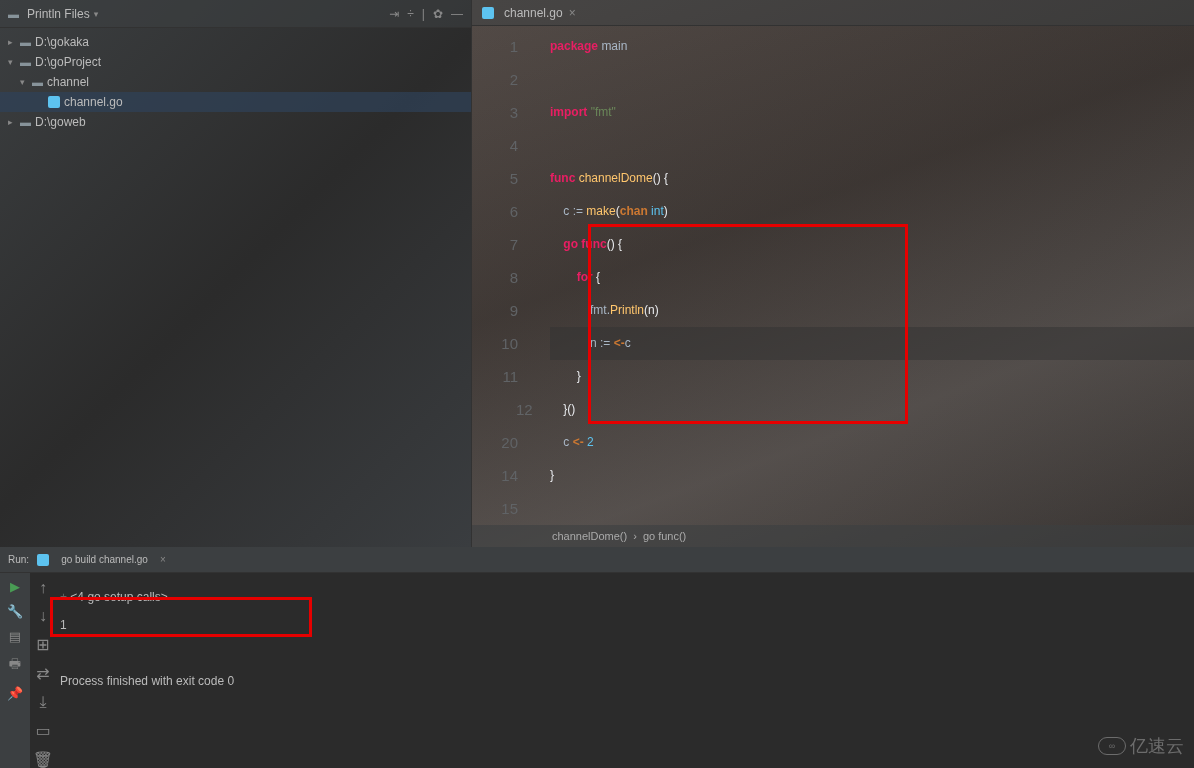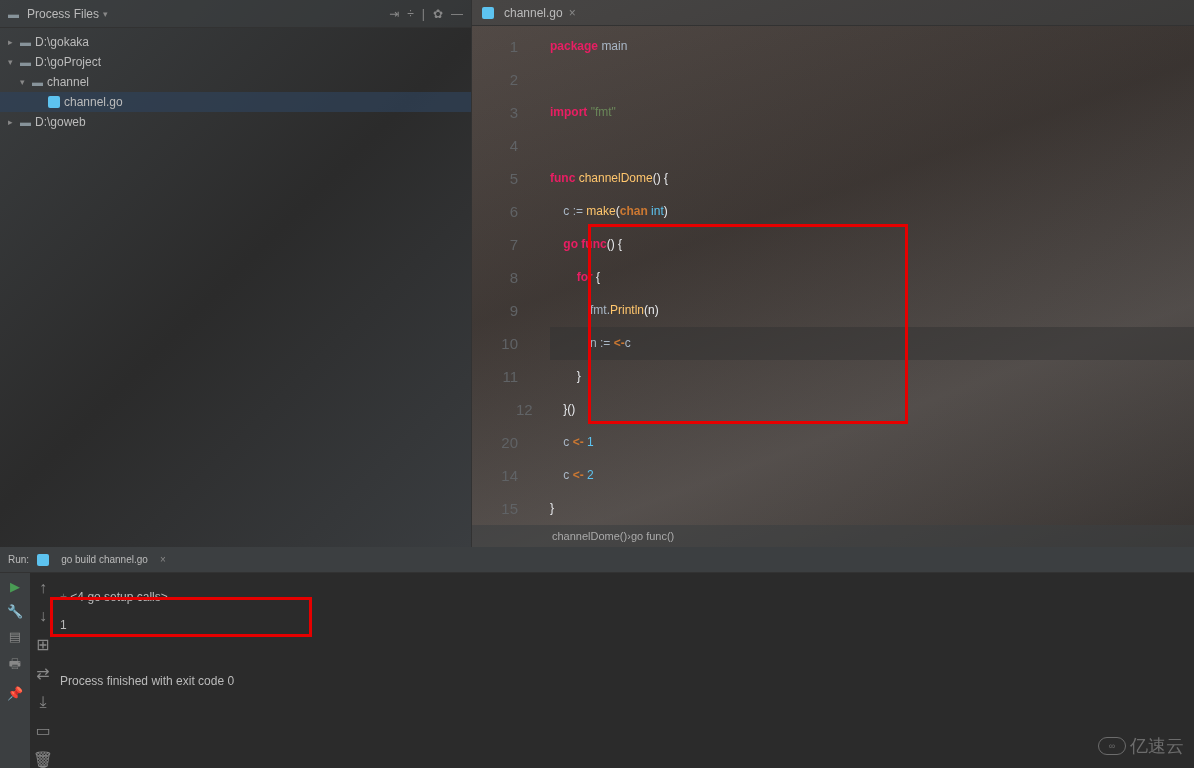--- a/index.html
+++ b/index.html
@@ -32,21 +32,21 @@
 .line-current { background: rgba(50,50,50,0.5); }
 .kw { color: #cc7832; font-weight: bold; }
 .kw2 { color: #e91e63; font-weight: bold; }
 .str { color: #6a8759; }
 .fn { color: #ffc66d; }
 .id { color: #a9b7c6; }
 .typ { color: #5dc3f0; }
 .op { color: #a9b7c6; }
 .brace { color: #e8eaed; }
 .red-box { position: absolute; border: 3px solid #e60000; pointer-events: none; }
-.breadcrumb { height: 22px; background: rgba(60,63,65,0.6); display: flex; align-items: center; padding-left: 80px; font-size: 11px; color: #aaa; z-index: 1; }
+.breadcrumb { height: 22px; background: rgba(60,63,65,0.6); display: flex; align-items: center; padding-left: 80px; font-size: 11px; color: #aaa; gap: 6px; z-index: 1; }
 .run-label-bar { height: 26px; display: flex; align-items: center; background: #3c3f41; border-bottom: 1px solid #323232; font-size: 10px; padding: 0 8px; gap: 8px; color: #bbb; }
 .run-wrap { display: flex; flex-direction: column; flex: 1; }
 .run-body { flex: 1; display: flex; }
 .run-gutter-left { width: 30px; background: #3c3f41; display: flex; flex-direction: column; align-items: center; padding-top: 6px; gap: 10px; color: #888; }
 .run-gutter-left span { cursor: pointer; font-size: 13px; }
 .run-gutter-right { width: 26px; background: #2b2b2b; display: flex; flex-direction: column; align-items: center; padding-top: 6px; gap: 10px; color: #888; }
 .console { flex: 1; padding: 10px 4px; font-family: 'Consolas', monospace; font-size: 12px; color: #bbb; line-height: 28px; position: relative; }
 .run-tab-close { color: #888; cursor: pointer; margin-left: 4px; }
 .watermark { position: absolute; right: 10px; bottom: 10px; color: #888; font-size: 18px; opacity: 0.7; display: flex; align-items: center; gap: 4px; }
 .wm-icon { width: 28px; height: 18px; border: 1.5px solid #888; border-radius: 10px; display: inline-flex; align-items: center; justify-content: center; font-size: 9px; }
@@ -54,21 +54,21 @@
 </style>
 </head>
 <body>
 
 <div class="main-container">
   <div class="top-area">
     <div class="project-panel">
       <div class="project-header">
         <div class="proj-title">
           <span class="folder-icon">▬</span>
-          <span>Process Files</span>
+          <span>Println Files</span>
           <span style="color:#888;font-size:9px">▾</span>
         </div>
         <div class="proj-tools">
           <span>⇥</span>
           <span>÷</span>
           <span>|</span>
           <span>✿</span>
           <span>—</span>
         </div>
       </div>
@@ -136,21 +136,20 @@
             <div class="code-line"><span class="kw2">import </span><span class="str">"fmt"</span></div>
             <div class="code-line"></div>
             <div class="code-line"><span class="kw2">func </span><span class="fn">channelDome</span><span class="brace">() {</span></div>
             <div class="code-line"><span class="id">    c </span><span class="op">:= </span><span class="fn">make</span><span class="brace">(</span><span class="kw">chan </span><span class="typ">int</span><span class="brace">)</span></div>
             <div class="code-line"><span class="id">    </span><span class="kw2">go func</span><span class="brace">() {</span></div>
             <div class="code-line"><span class="id">        </span><span class="kw2">for </span><span class="brace">{</span></div>
             <div class="code-line"><span class="id">            fmt.</span><span class="fn">Println</span><span class="brace">(n)</span></div>
             <div class="code-line line-current"><span class="id">            n </span><span class="op">:= </span><span class="kw">&lt;-</span><span class="id">c</span></div>
             <div class="code-line"><span class="brace">        }</span></div>
             <div class="code-line"><span class="brace">    }()</span></div>
-            <div class="code-line"><span class="id">    c </span><span class="kw">&lt;- </span><span class="typ">1</span></div>
             <div class="code-line"><span class="id">    c </span><span class="kw">&lt;- </span><span class="typ">2</span></div>
             <div class="code-line"><span class="brace">}</span></div>
           </div>
       </div>
       <div class="breadcrumb">
         <span>channelDome()</span>
         <span>›</span>
         <span>go func()</span>
       </div>
     </div>

